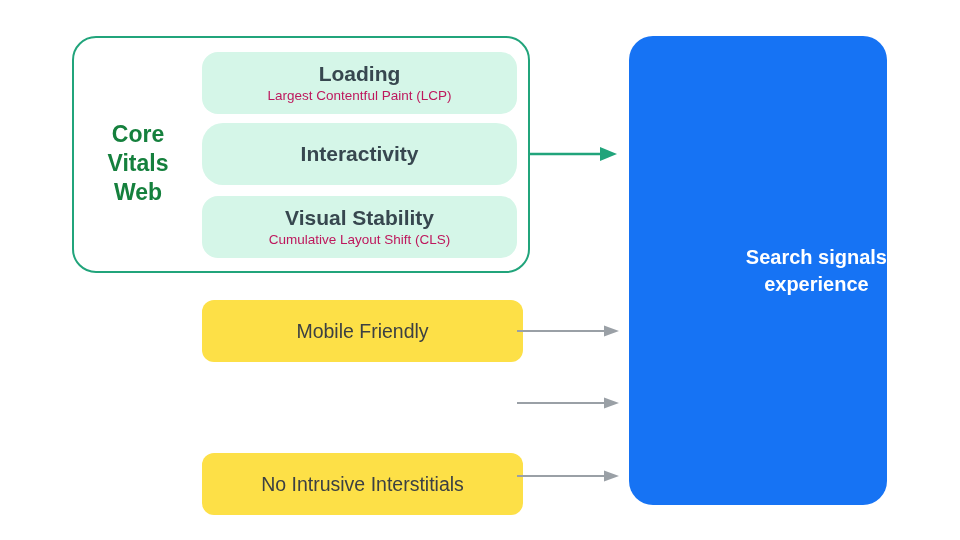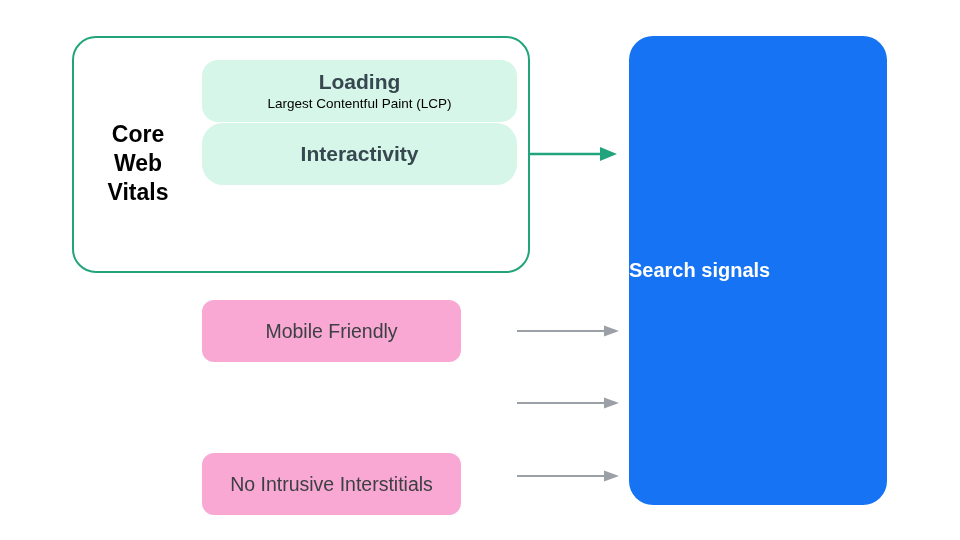--- a/index.html
+++ b/index.html
@@ -20,21 +20,21 @@
     width: 458px; height: 237px;
     border: 2px solid #21A47B;
     border-radius: 24px;
     background: #ffffff;
   }
   .cwv-label {
     position: absolute;
     left: 74px; top: 120px;
     width: 128px;
     text-align: center;
-    color: #000000;
+    color: #15803d;
     font-size: 23px;
     font-weight: bold;
     line-height: 29px;
   }
   .cwv-label span { display: block; }
 
   
   .mint-box {
     position: absolute;
     left: 202px;
@@ -48,33 +48,33 @@
     text-align: center;
   }
   .mint-box .title {
     font-size: 21px;
     font-weight: bold;
     color: #37474F;
     line-height: 26px;
   }
   .mint-box .subtitle {
     font-size: 13.5px;
-    color: #000000;
+    color: #be185d;
     line-height: 18px;
   }
-  .mint-1 { top: 60px; align-items: center; }
+  .mint-1 { top: 52px; align-items: center; }
   .mint-2 { top: 123px; border-radius: 21px; }
   .mint-3 { top: 196px; }
 
   
   .gray-box {
     position: absolute;
     left: 202px;
-    width: 259px; height: 62px;
-    background: #f9a8d4;
+    width: 321px; height: 62px;
+    background: #fde047;
     border-radius: 12px;
     display: flex;
     align-items: center;
     justify-content: center;
     text-align: center;
     font-size: 19.5px;
     color: #3C4043;
   }
   .gray-1 { top: 300px; }
   .gray-2 { top: 372px; }
@@ -82,21 +82,21 @@
 
   
   .result-box {
     position: absolute;
     left: 629px; top: 36px;
     width: 258px; height: 469px;
     background: #1673F4;
     border-radius: 24px;
     display: flex;
     align-items: center;
-    justify-content: flex-start;
+    justify-content: flex-end;
   }
   .result-text {
     color: #ffffff;
     font-size: 20px;
     font-weight: bold;
     line-height: 27px;
     text-align: center;
   }
   .result-text span { display: block; }
 
@@ -110,46 +110,51 @@
 </style>
 </head>
 <body>
 
 <div class="canvas">
 
   <div class="cwv-container"></div>
 
   <div class="cwv-label">
     <span>Core</span>
+    <span>Vitals</span>
     <span>Web</span>
-    <span>Vitals</span>
   </div>
 
   <div class="mint-box mint-1">
     <div class="title">Loading</div>
     <div class="subtitle">Largest Contentful Paint (LCP)</div>
   </div>
 
   <div class="mint-box mint-2">
     <div class="title">Interactivity</div>
   </div>
 
+  <div class="mint-box mint-3">
+    <div class="title">Visual Stability</div>
+    <div class="subtitle">Cumulative Layout Shift (CLS)</div>
+  </div>
 
   <div class="gray-box gray-1">
     <span>Mobile Friendly</span>
   </div>
 
 
   <div class="gray-box gray-3">
     <span>No Intrusive Interstitials</span>
   </div>
 
   <div class="result-box">
     <div class="result-text">
       <span>Search signals</span>
+      <span>experience</span>
     </div>
   </div>
 
   <svg class="arrows-layer" viewBox="0 0 960 540" xmlns="http://www.w3.org/2000/svg">
     <g>
       <line x1="530" y1="154" x2="602" y2="154" stroke-width="2.4" stroke="#21A47B"></line>
       <polygon points="600,147 617,154 600,161" fill="#21A47B"></polygon>
     </g>
     <g>
       <line x1="517" y1="331" x2="606" y2="331" stroke-width="1.8" stroke="#9AA0A6"></line>

